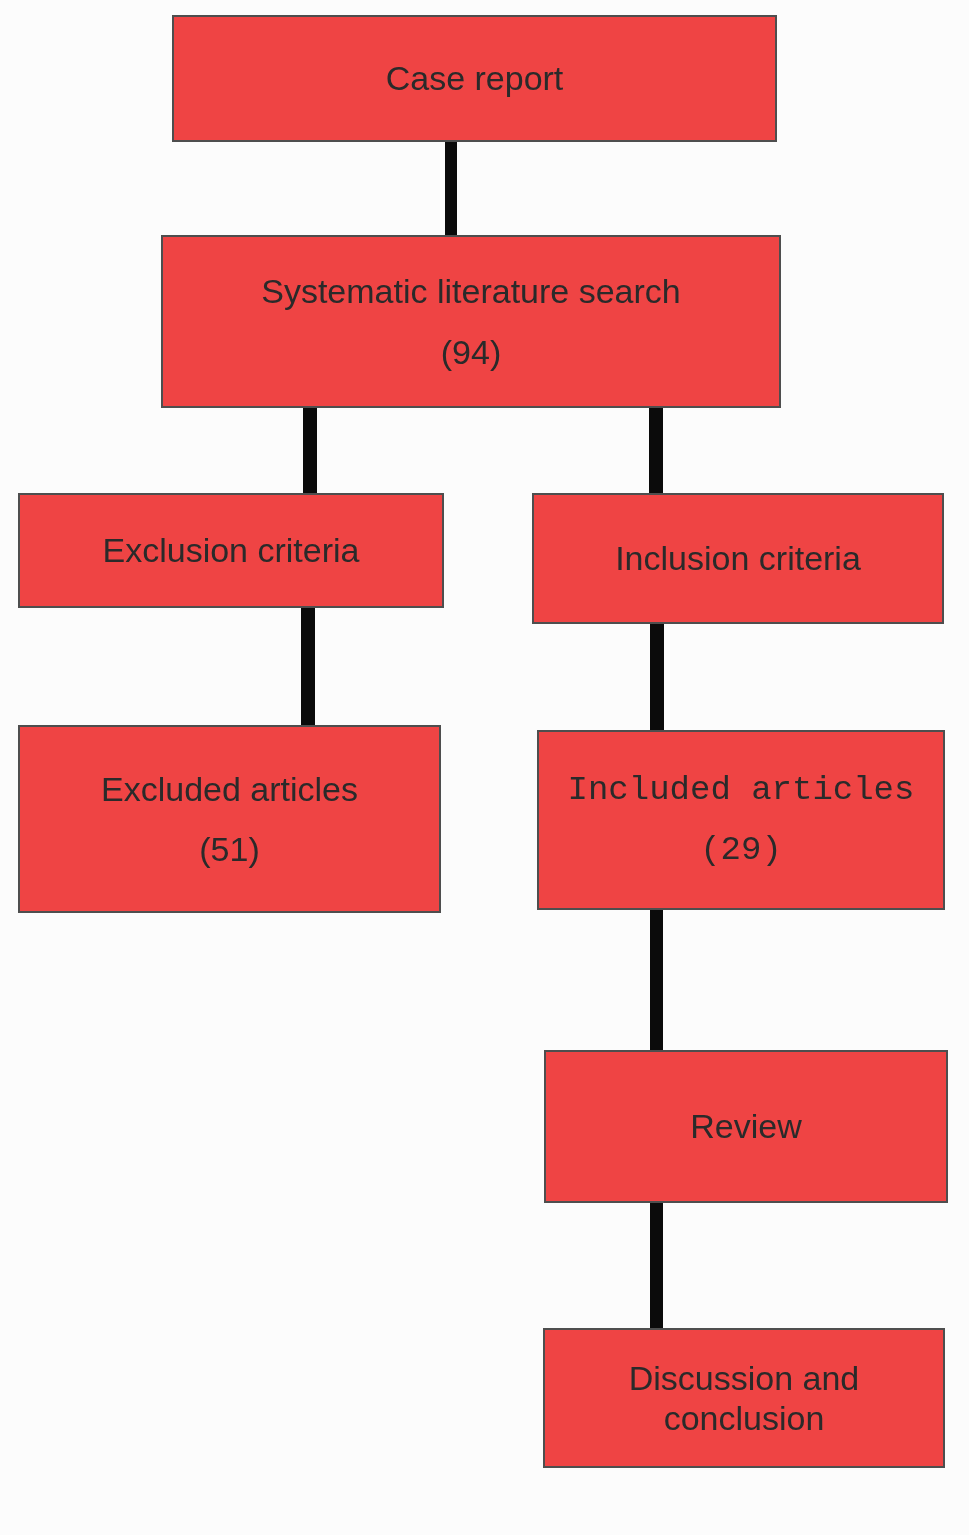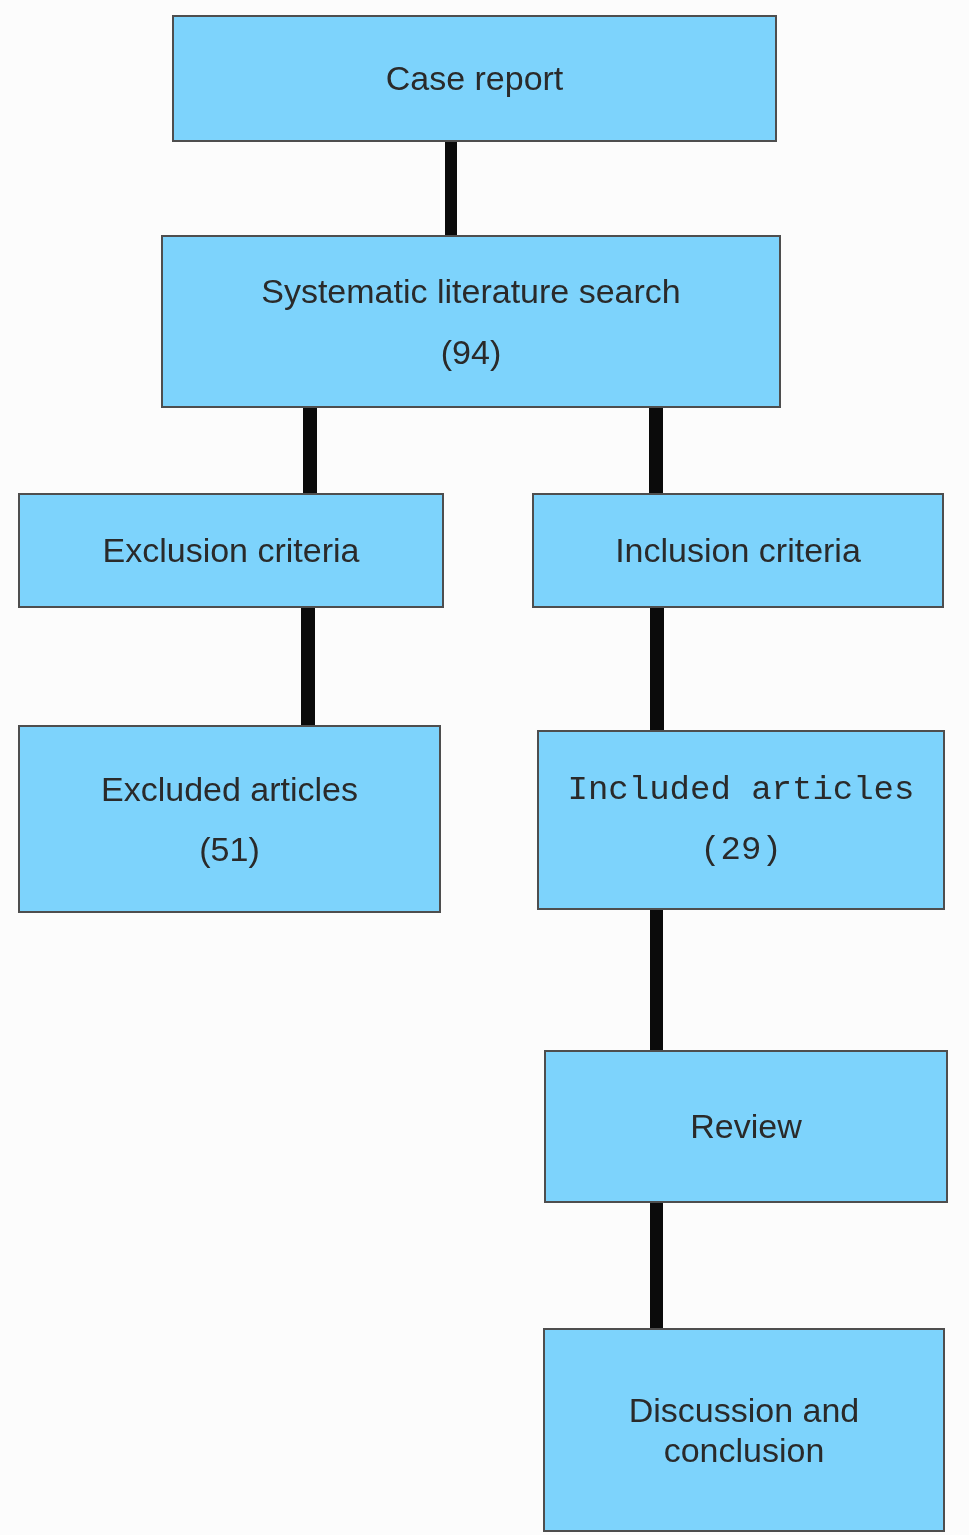--- a/index.html
+++ b/index.html
@@ -18,43 +18,43 @@
   }
   
   .conn {
     position: absolute;
     background: #0b0b0b;
     z-index: 1;
   }
   
   .node {
     position: absolute;
-    background: #7dd3fc;
+    background: #ef4444;
     border: 2px solid #4e4e4e;
     box-sizing: border-box;
     z-index: 2;
     display: flex;
     flex-direction: column;
     align-items: center;
     justify-content: center;
     gap: 20px;
     text-align: center;
     font-size: 34px;
     line-height: 1.18;
   }
   .node .label { max-width: 92%; }
 
   #n-case     { left: 172px; top: 15px;   width: 605px; height: 127px; }
   #n-search   { left: 161px; top: 235px;  width: 620px; height: 173px; gap: 20px; }
   #n-exclcrit { left: 18px;  top: 493px;  width: 426px; height: 115px; }
-  #n-inclcrit { left: 532px; top: 493px;  width: 412px; height: 115px; }
+  #n-inclcrit { left: 532px; top: 493px;  width: 412px; height: 131px; }
   #n-exclart  { left: 18px;  top: 725px;  width: 423px; height: 188px; }
   #n-inclart  { left: 537px; top: 730px;  width: 408px; height: 180px; font-family: Liberation Mono, monospace; }
   #n-review   { left: 544px; top: 1050px; width: 404px; height: 153px; justify-content: center; }
-  #n-disc     { left: 543px; top: 1328px; width: 402px; height: 204px; }
+  #n-disc     { left: 543px; top: 1328px; width: 402px; height: 140px; }
   #n-disc .label { max-width: 300px; }
 
   #c-case-search   { left: 445px; top: 139px;  width: 12px; height: 98px;  }
   #c-search-excl   { left: 303px; top: 405px;  width: 14px; height: 90px;  }
   #c-search-incl   { left: 649px; top: 405px;  width: 14px; height: 90px;  }
   #c-excl-art      { left: 301px; top: 605px;  width: 14px; height: 122px; }
   #c-incl-art      { left: 650px; top: 605px;  width: 14px; height: 127px; }
   #c-art-review    { left: 650px; top: 907px;  width: 13px; height: 145px; }
   #c-review-disc   { left: 650px; top: 1200px; width: 13px; height: 130px; }
 </style>

